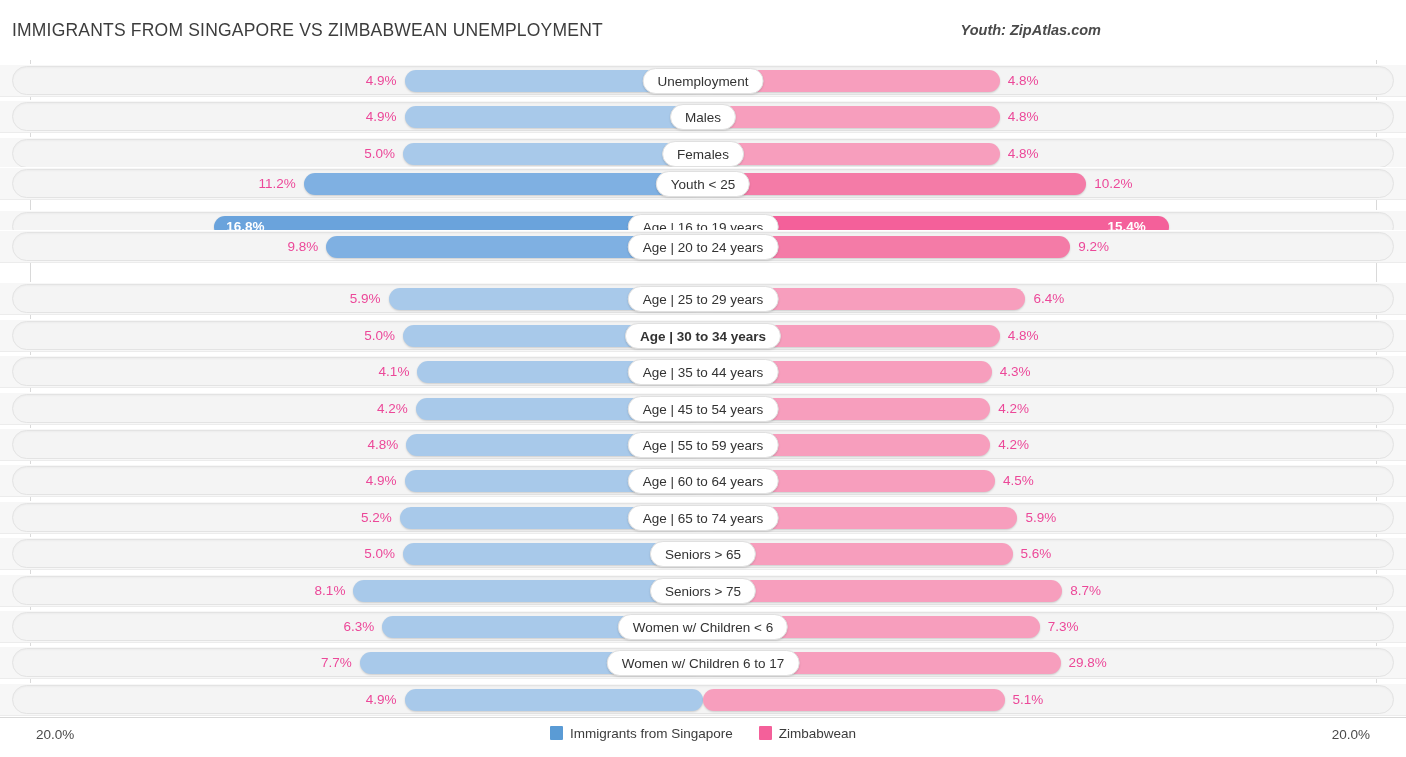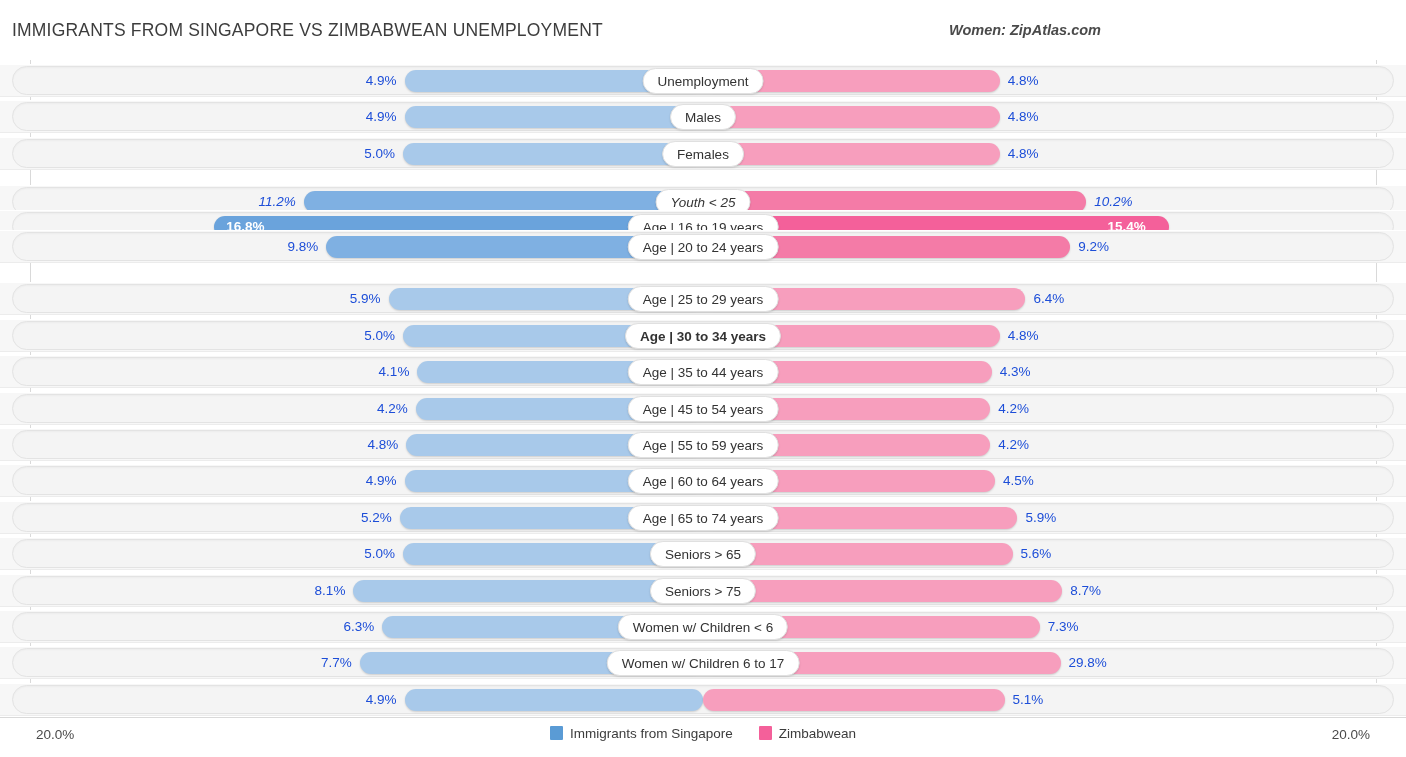--- a/index.html
+++ b/index.html
@@ -105,21 +105,21 @@
   .row.hl .bar-left  { background: #6aa3dc; }
   .row.hl .bar-right { background: #f4609a; }
   .row.mid .bar-left  { background: #7fb0e2; }
   .row.mid .bar-right { background: #f47ba7; }
 
   
   .val {
     position: absolute;
     top: 7px;
     font-size: 13.5px;
-    color: #1d4ed8;
+    color: #ec4899;
     white-space: nowrap;
     line-height: 20px;
   }
   .val-left  { text-align: right; }
   .val-right { text-align: left; }
   .val.inside {
     color: #ffffff;
     font-weight: bold;
   }
 
@@ -185,21 +185,21 @@
     margin-right: 7px;
     border-radius: 1px;
   }
   .legend-label { color: #3c3c3c; }
 </style>
 </head>
 <body>
 
 <div id="header">
   <div id="chart-title">IMMIGRANTS FROM SINGAPORE VS ZIMBABWEAN UNEMPLOYMENT</div>
-  <div id="source-label">Women: ZipAtlas.com</div>
+  <div id="source-label">Youth: ZipAtlas.com</div>
 </div>
 
 <div id="plot">
   <div class="gridline" id="grid-left"></div>
   <div class="gridline" id="grid-right"></div>
   <div id="rows-container">
       <div class="row" style="top: 4px;">
         <div class="row-stripe"></div>
         <div class="track"></div>
         <div class="bar bar-left" style="left: 404.6px; width: 298.4px;"></div>
@@ -219,21 +219,21 @@
       </div>
       <div class="row" style="top: 76.8px;">
         <div class="row-stripe"></div>
         <div class="track"></div>
         <div class="bar bar-left" style="left: 403px; width: 300px;"></div>
         <div class="bar bar-right" style="left: 703px; width: 296.8px;"></div>
         <div class="val val-left" style="left: 317px; width: 78px;">5.0%</div>
         <div class="val val-right" style="left: 1007.8px;">4.8%</div>
         <div class="cat" style="left: 703px;">Females</div>
       </div>
-      <div class="row mid" style="top: 125px; font-style: italic;">
+      <div class="row mid" style="top: 107px;">
         <div class="row-stripe"></div>
         <div class="track"></div>
         <div class="bar bar-left" style="left: 303.8px; width: 399.2px;"></div>
         <div class="bar bar-right" style="left: 703px; width: 383.2px;"></div>
         <div class="val val-left" style="left: 217.8px; width: 78px;">11.2%</div>
         <div class="val val-right" style="left: 1094.2px;">10.2%</div>
         <div class="cat" style="left: 703px;">Youth &lt; 25</div>
       </div>
       <div class="row hl" style="top: 149.6px;">
         <div class="row-stripe"></div>

